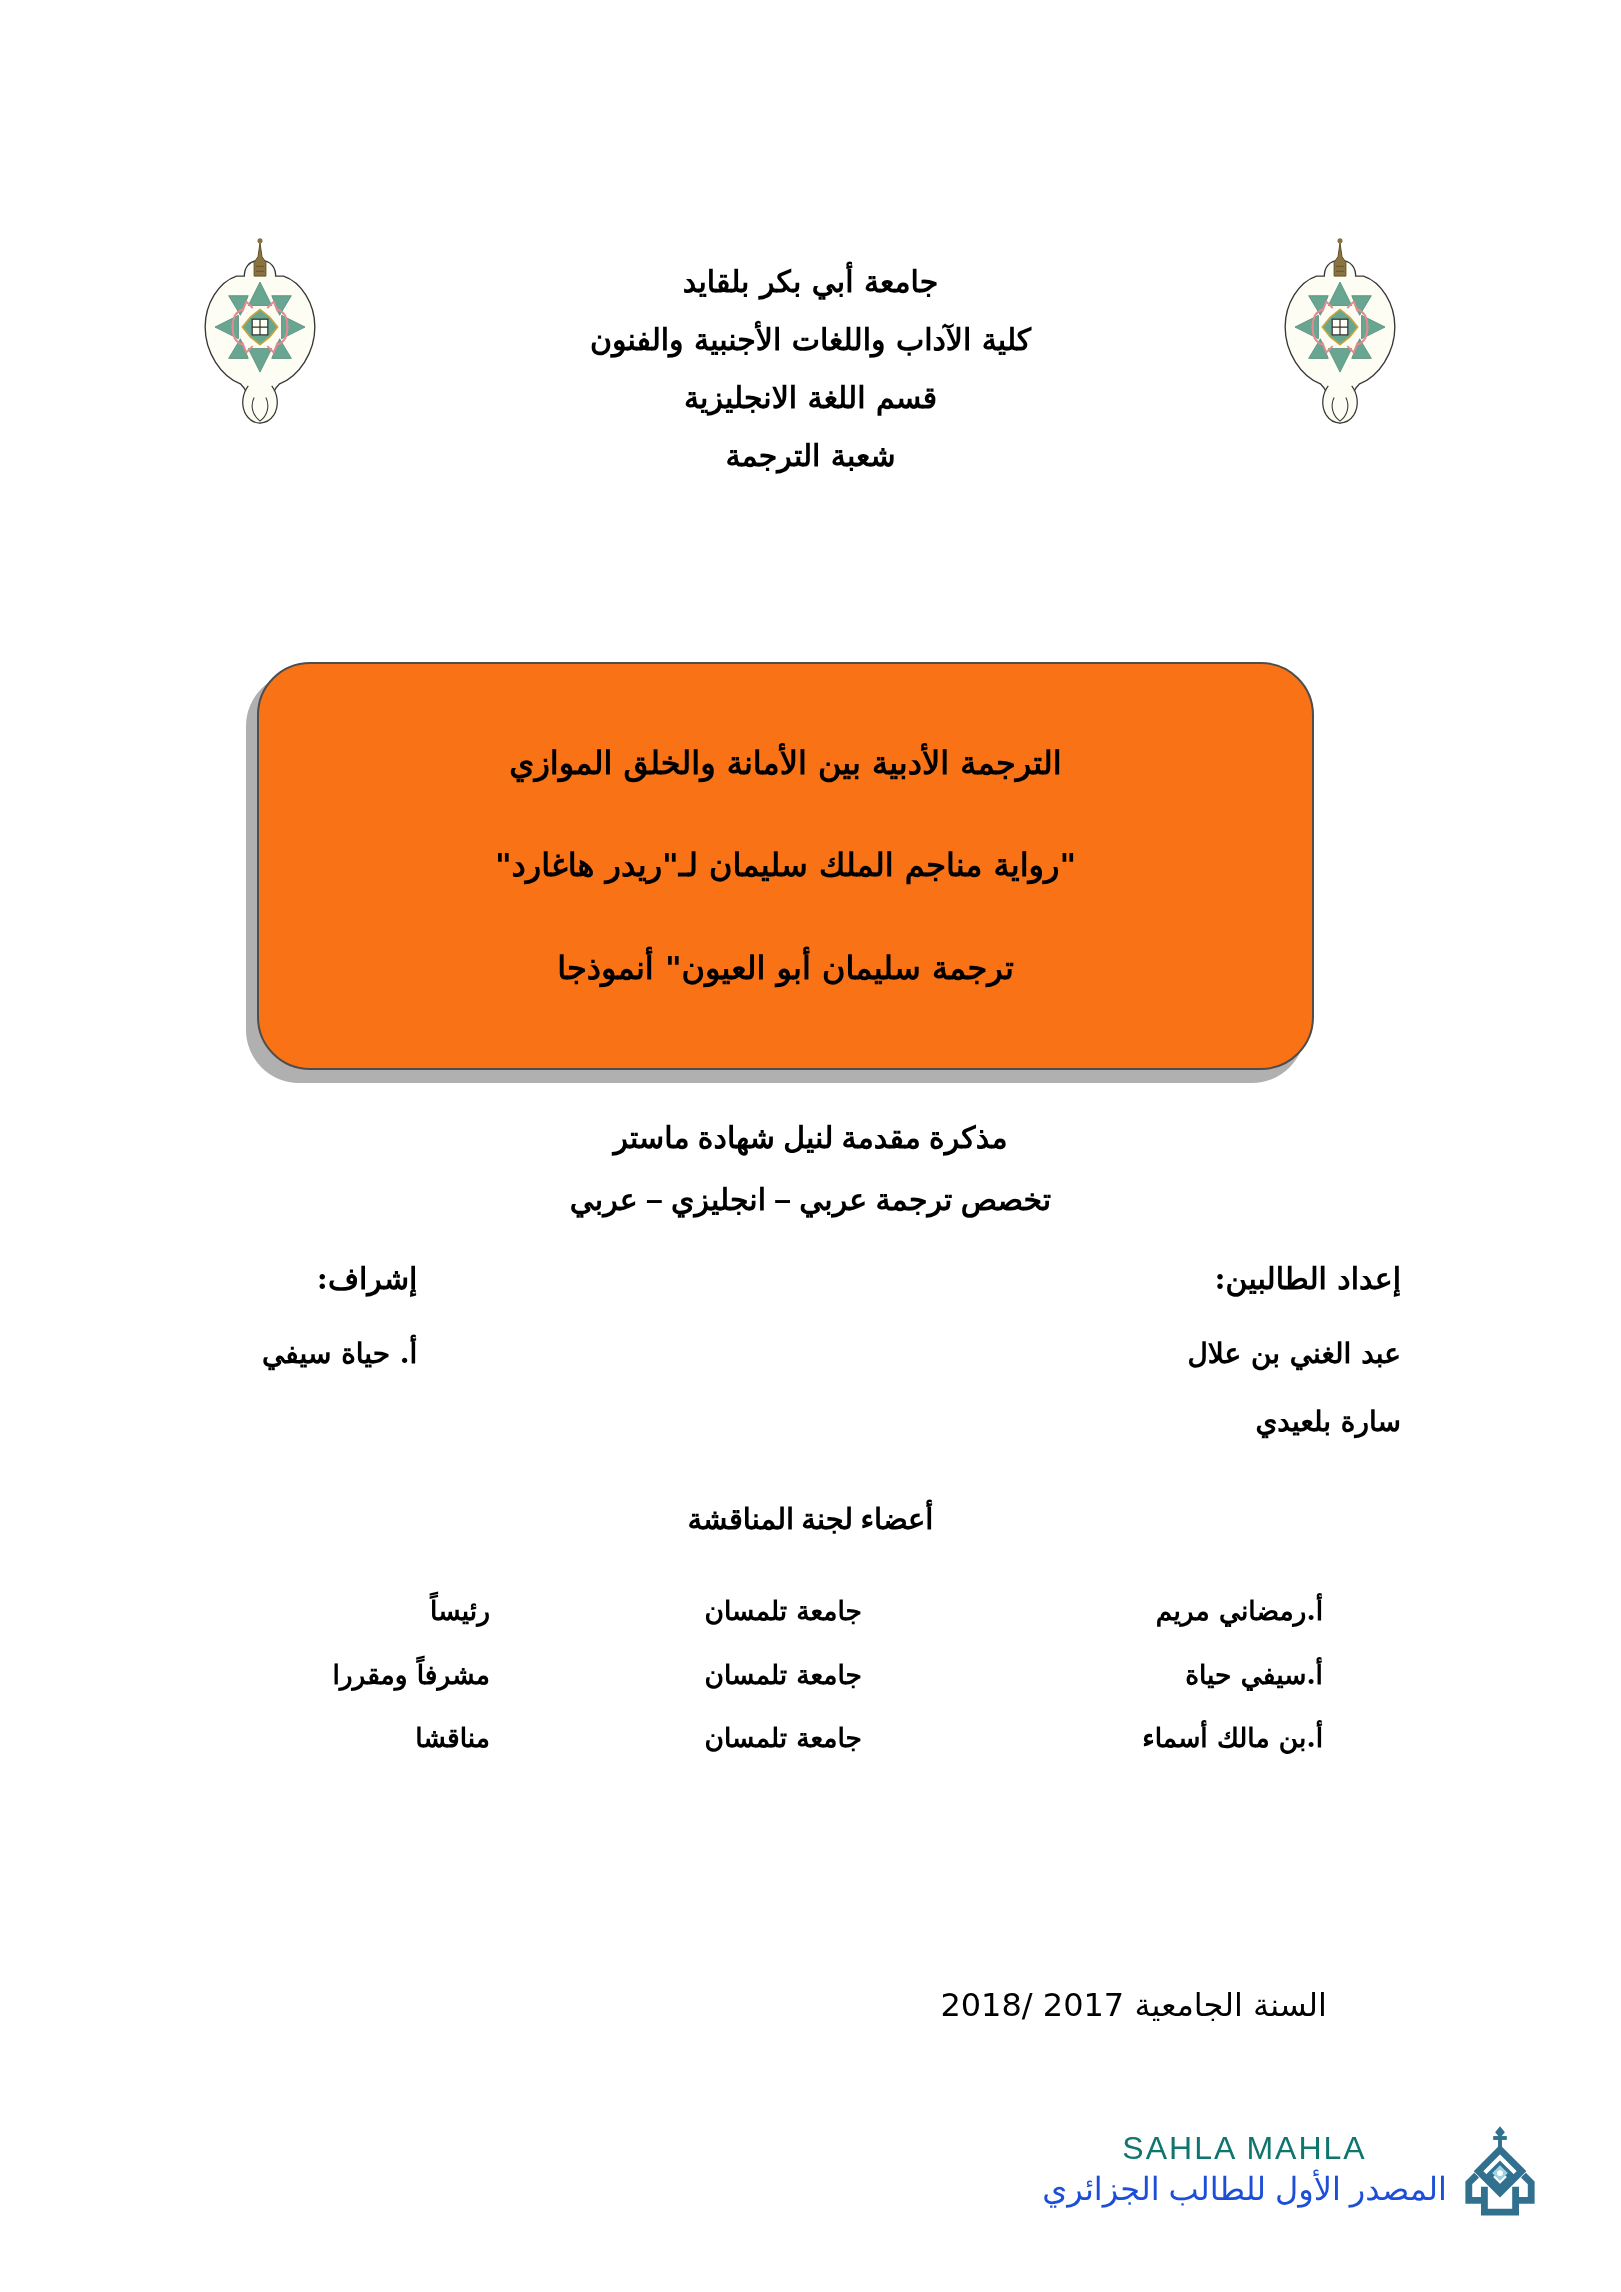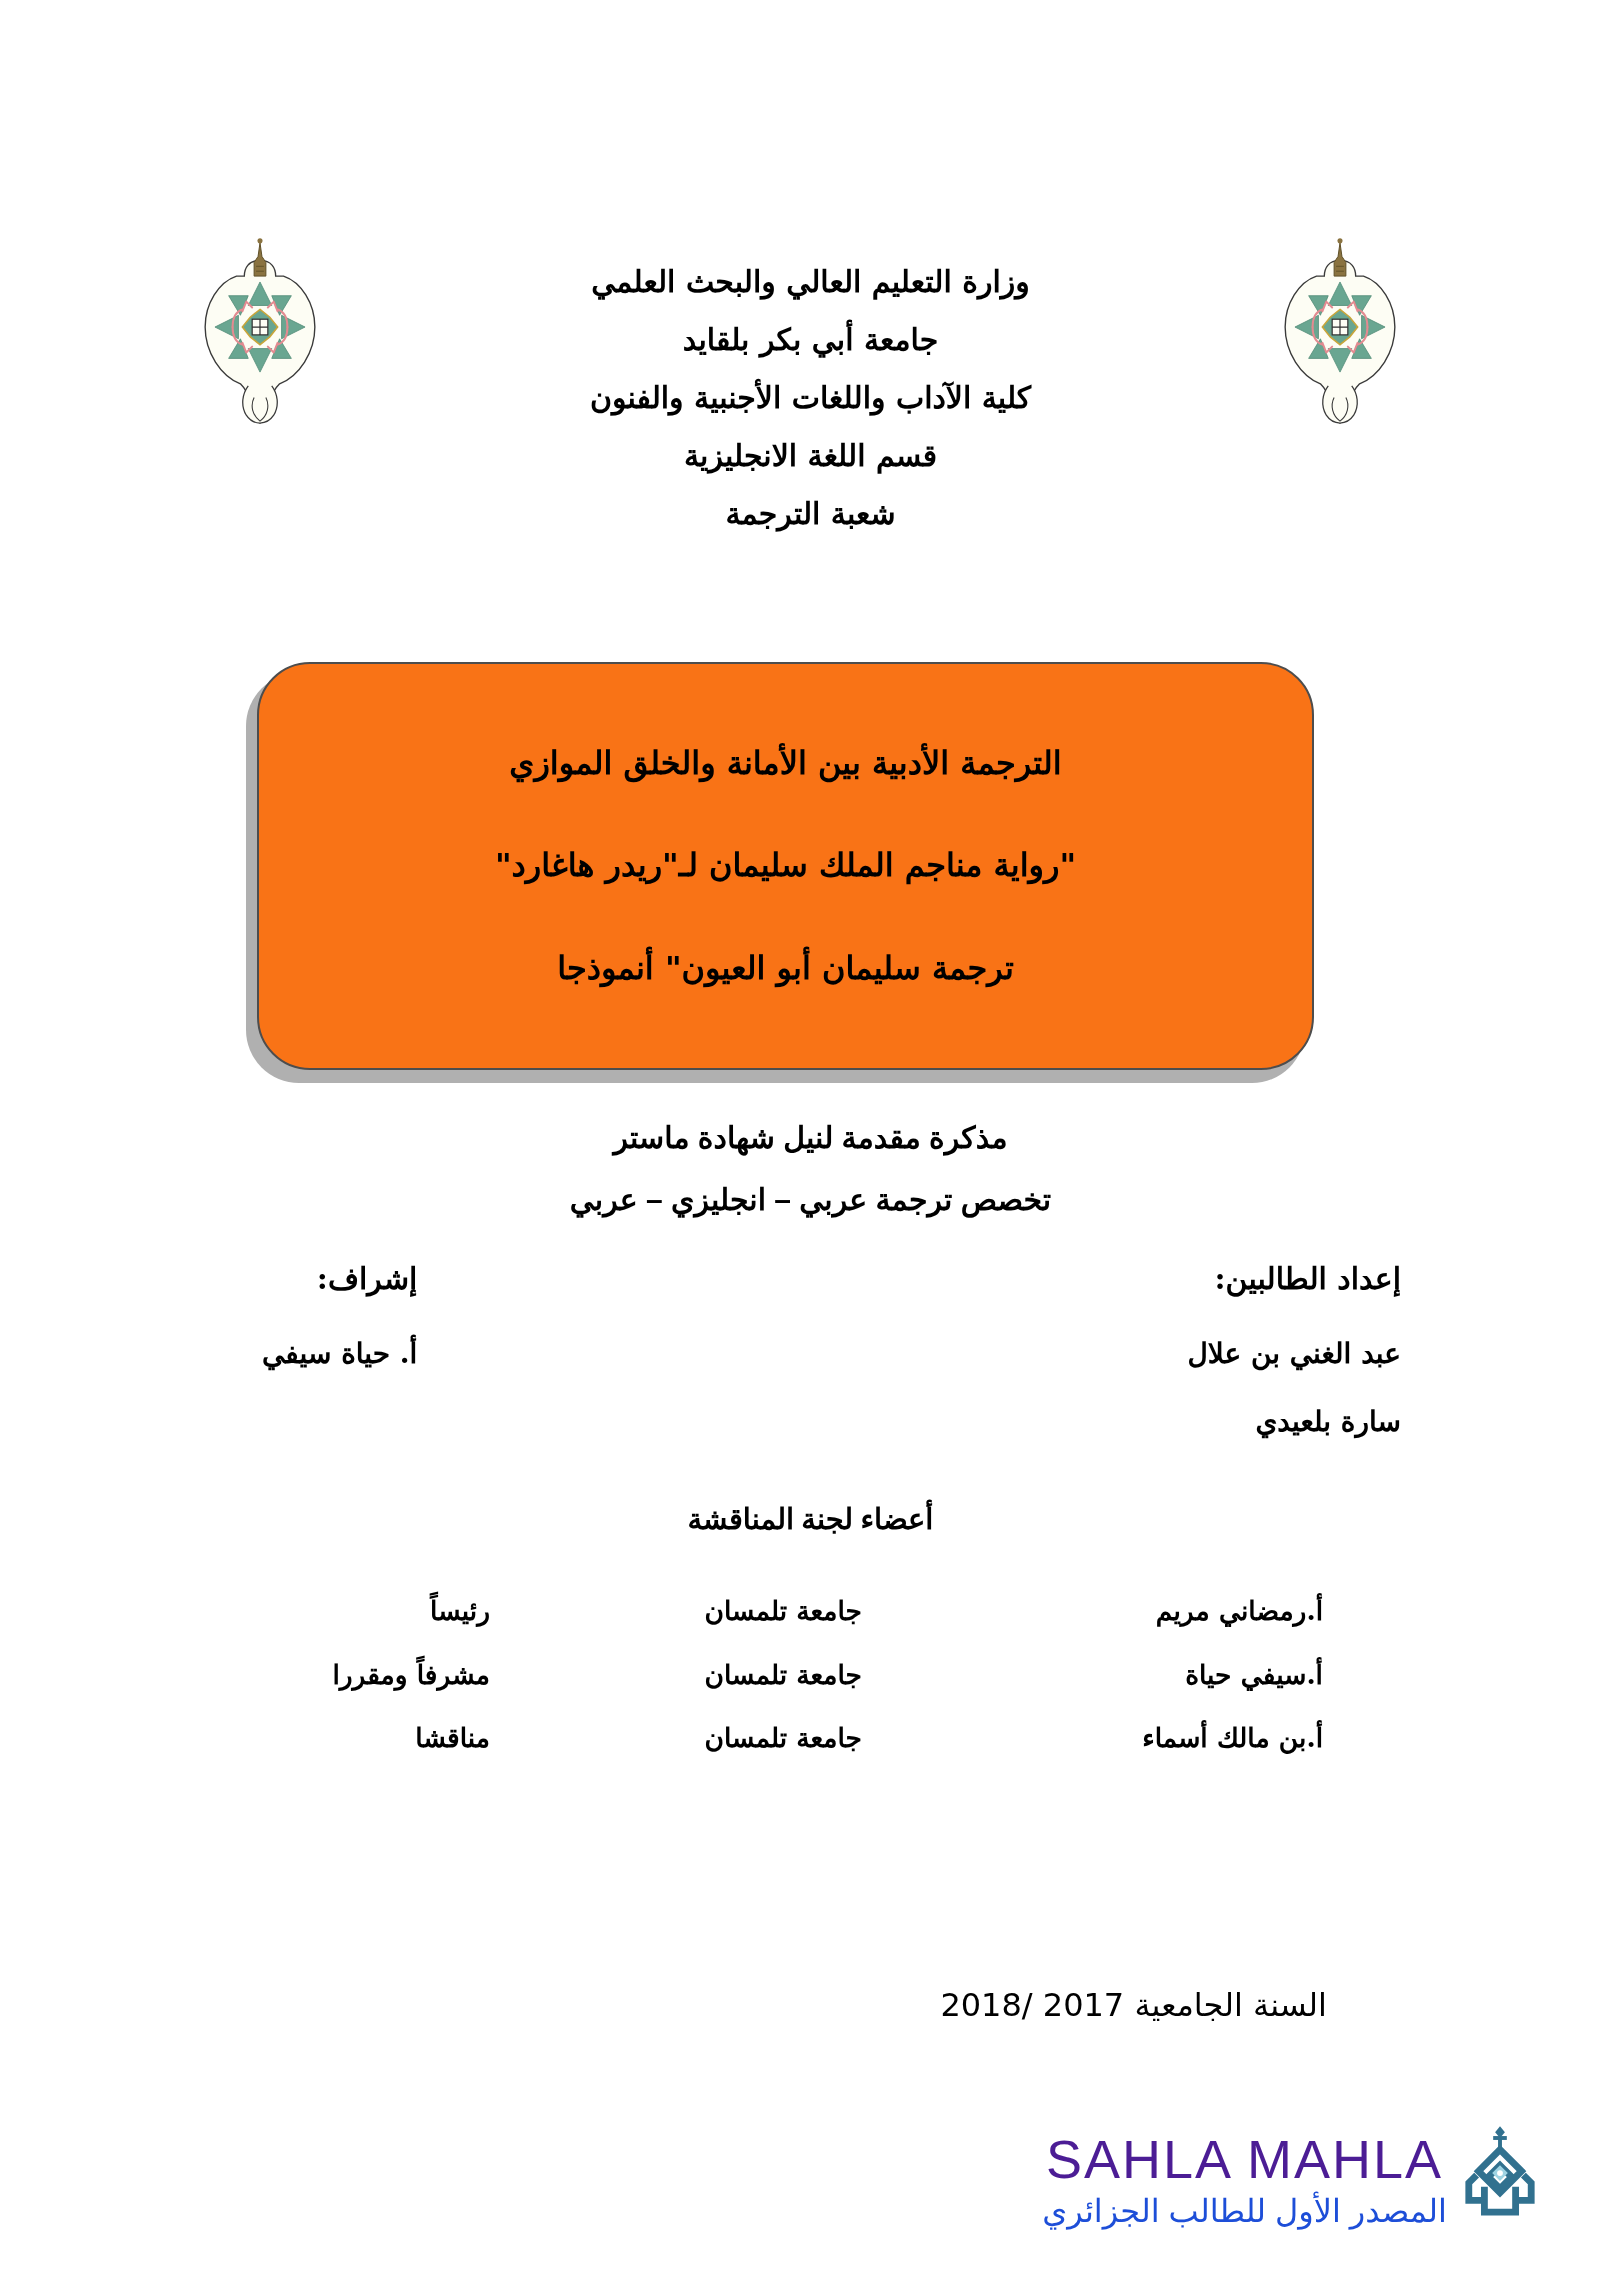--- a/index.html
+++ b/index.html
@@ -222,23 +222,23 @@
   }
   .footer-logo .fl-text {
     position: absolute;
     left: 0;
     top: 0;
     width: 431px;
     text-align: center;
   }
   .footer-logo .fl-title {
     font-family: "Liberation Sans", "DejaVu Sans", sans-serif;
-    font-size: 54px;
+    font-size: 32px;
     letter-spacing: 2px;
-    color: #4c1d95;
+    color: #0f766e;
     line-height: 1.0;
     white-space: nowrap;
   }
   .footer-logo .fl-sub {
     font-family: Liberation Sans, sans-serif;
     font-size: 32px;
     color: #1d4ed8;
     direction: rtl;
     line-height: 1.0;
     margin-top: 8.8px;
@@ -335,21 +335,20 @@
         <path d="M30 96 C30 106 34 112 40 114"></path>
         <path d="M86 96 C86 106 82 112 76 114"></path>
       </g>
       <path d="M58 78 L68 86 L76 96 L68 106 L58 114 L48 106 L40 96 L48 86 Z" fill="#69a691" stroke="#c8a53a" stroke-width="1.6"></path>
       <rect x="50" y="88" width="16" height="16" fill="#fdfdf4" stroke="#2e2e2e" stroke-width="1.2"></rect>
       <path d="M50 96 L66 96 M58 88 L58 104" stroke="#2e2e2e" stroke-width="1.2"></path>
     </svg>
   </div>
 
   <div class="header">
-    <div class="hline">وزارة التعليم العالي والبحث العلمي</div>
     <div class="hline">جامعة أبي بكر بلقايد</div>
     <div class="hline">كلية الآداب واللغات الأجنبية والفنون</div>
     <div class="hline">قسم اللغة الانجليزية</div>
     <div class="hline">شعبة الترجمة</div>
   </div>
 
   <div class="title-box-wrap">
     <div class="title-box-shadow"></div>
     <div class="title-box">
       <div class="title-line l1">الترجمة الأدبية بين الأمانة والخلق الموازي</div>

